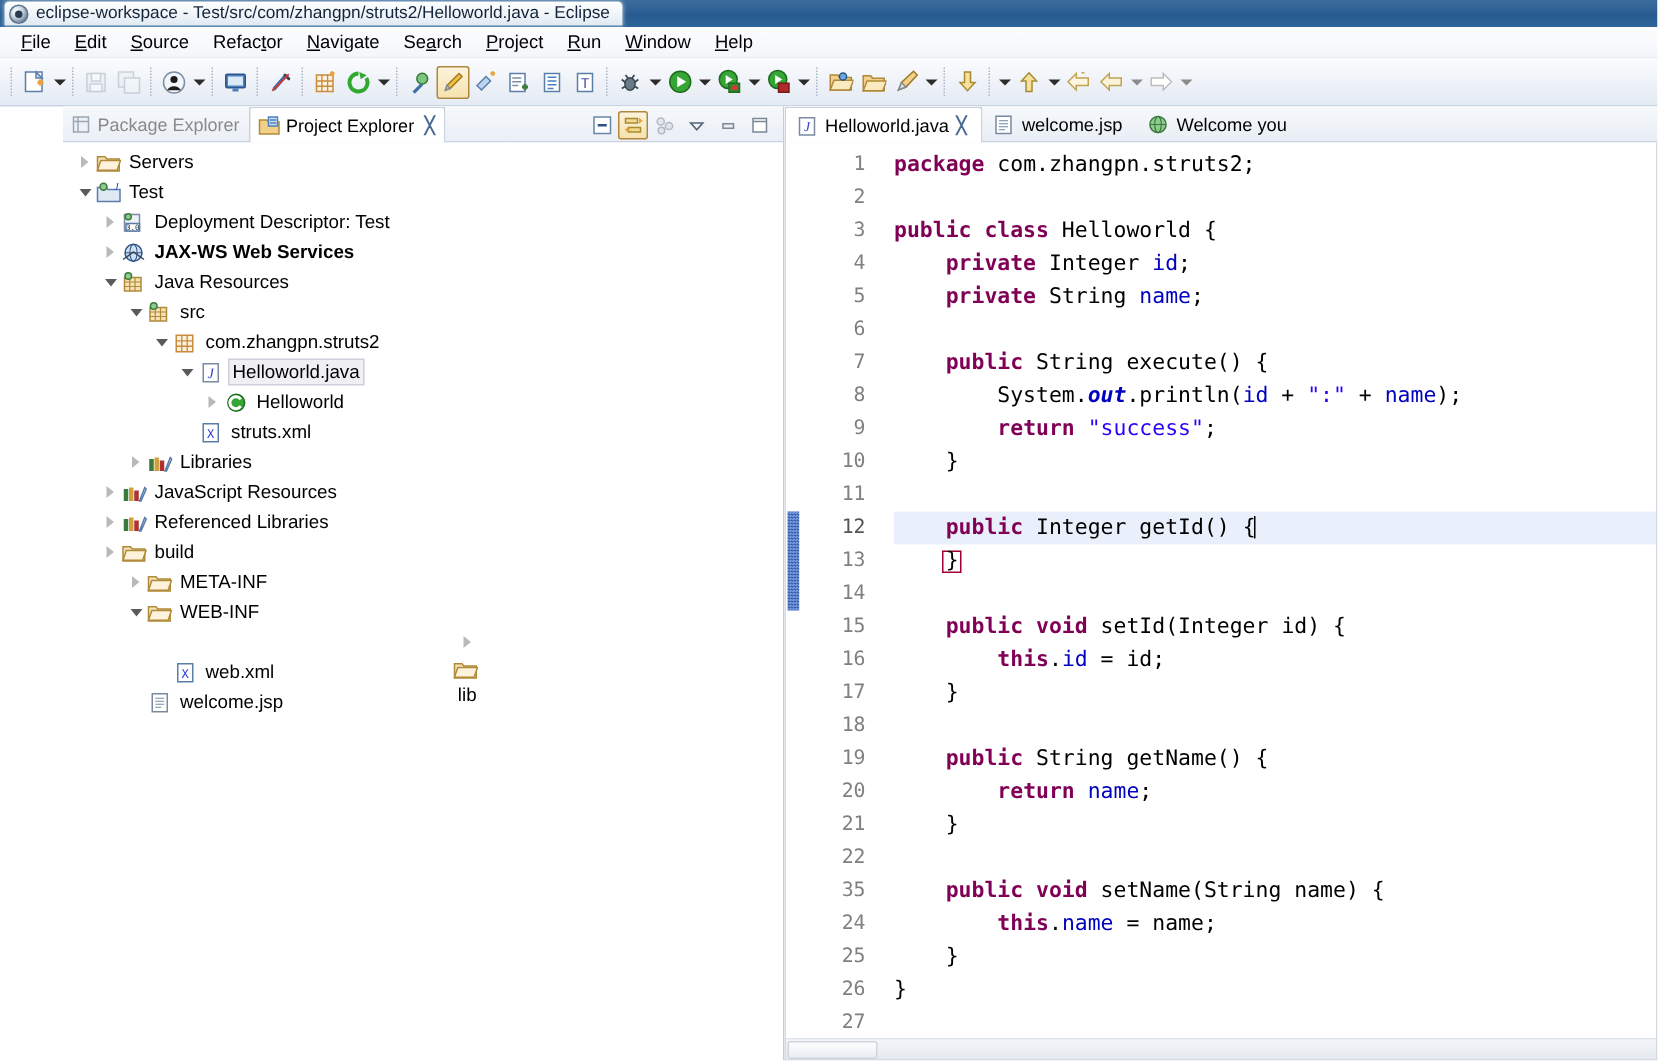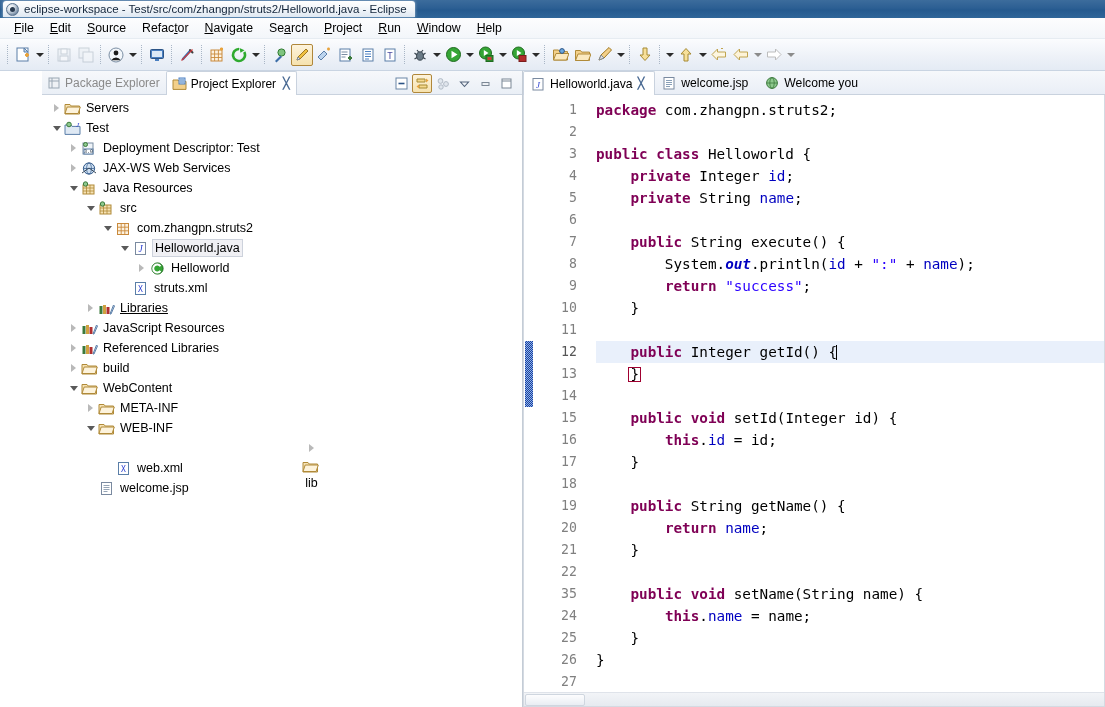--- a/index.html
+++ b/index.html
@@ -589,21 +589,21 @@
             <span class="ticon">
               <svg width="17" height="15" viewBox="0 0 17 15">
                 <rect x="2" y="2" width="10" height="11" fill="#eef3f8" stroke="#7b8ea3"></rect>
                 <circle cx="4.5" cy="3.5" r="2" fill="#8ec98e" stroke="#3c7a3c"></circle>
                 <rect x="3" y="8" width="9" height="5" fill="#fff" stroke="#5a7ea8"></rect>
                 <text x="7.5" y="12.3" font-size="5" text-anchor="middle" fill="#203040" font-family="monospace">3.0</text>
               </svg>
             </span>
             <span class="tlabel">Deployment Descriptor: Test</span>
           </div>
-          <div class="trow" style="padding-left: 25px;">
+          <div class="trow" style="padding-left: 25px; font-weight: bold;">
             <span class="twist closed">
               <i></i>
             </span>
             <span class="ticon">
               <svg width="17" height="15" viewBox="0 0 17 15">
                 <circle cx="8" cy="7.5" r="5.6" fill="#cfe0f2" stroke="#2c5486"></circle>
                 <ellipse cx="8" cy="7.5" rx="2.4" ry="5.6" fill="none" stroke="#2c5486" stroke-width=".7"></ellipse>
                 <path d="M2.4 7.5h11.2" stroke="#2c5486" stroke-width=".7"></path>
                 <path d="M1 12 L8 7 L15 12" fill="none" stroke="#3a4a5a"></path>
               </svg>
@@ -675,21 +675,21 @@
           <div class="trow" style="padding-left: 76px;">
             <span class="twist none"></span>
             <span class="ticon">
               <svg width="15" height="15" viewBox="0 0 15 15">
                 <rect x="2.5" y="1.5" width="10" height="12" fill="#fff" stroke="#5a7ea8"></rect>
                 <text x="7.5" y="10.8" font-size="8" text-anchor="middle" fill="#2b3fd0" font-family="monospace">X</text>
               </svg>
             </span>
             <span class="tlabel">struts.xml</span>
           </div>
-          <div class="trow" style="padding-left: 42px; text-decoration: underline;">
+          <div class="trow" style="padding-left: 42px;">
             <span class="twist closed">
               <i></i>
             </span>
             <span class="ticon">
               <svg width="17" height="15" viewBox="0 0 17 15">
                 <rect x="1.5" y="5" width="3" height="8" fill="#3c7a3c"></rect>
                 <rect x="5" y="4" width="3" height="9" fill="#d0a040"></rect>
                 <rect x="8.5" y="6" width="3" height="7" fill="#b03030"></rect>
                 <path d="M12 13 L15.5 4 L16.5 5 L13 13Z" fill="#dfe9f4" stroke="#5a7ea8"></path>
               </svg>
@@ -728,32 +728,20 @@
             <span class="twist closed">
               <i></i>
             </span>
             <span class="ticon">
               <svg width="17" height="15" viewBox="0 0 17 15">
                 <path d="M1 3.5h5l1.2 1.5h8.3v8H1Z" fill="#f6e2b4" stroke="#b08a38"></path>
                 <path d="M1 12.5 3.2 6h13.1L14.1 12.5Z" fill="#fdf3dc" stroke="#b08a38"></path>
               </svg>
             </span>
             <span class="tlabel">build</span>
-          </div>
-          <div class="trow" style="padding-left: 25px;">
-            <span class="twist open">
-              <i></i>
-            </span>
-            <span class="ticon">
-              <svg width="17" height="15" viewBox="0 0 17 15">
-                <path d="M1 3.5h5l1.2 1.5h8.3v8H1Z" fill="#f6e2b4" stroke="#b08a38"></path>
-                <path d="M1 12.5 3.2 6h13.1L14.1 12.5Z" fill="#fdf3dc" stroke="#b08a38"></path>
-              </svg>
-            </span>
-            <span class="tlabel">WebContent</span>
           </div>
           <div class="trow" style="padding-left: 42px;">
             <span class="twist closed">
               <i></i>
             </span>
             <span class="ticon">
               <svg width="17" height="15" viewBox="0 0 17 15">
                 <path d="M1 3.5h5l1.2 1.5h8.3v8H1Z" fill="#f6e2b4" stroke="#b08a38"></path>
                 <path d="M1 12.5 3.2 6h13.1L14.1 12.5Z" fill="#fdf3dc" stroke="#b08a38"></path>
               </svg>

